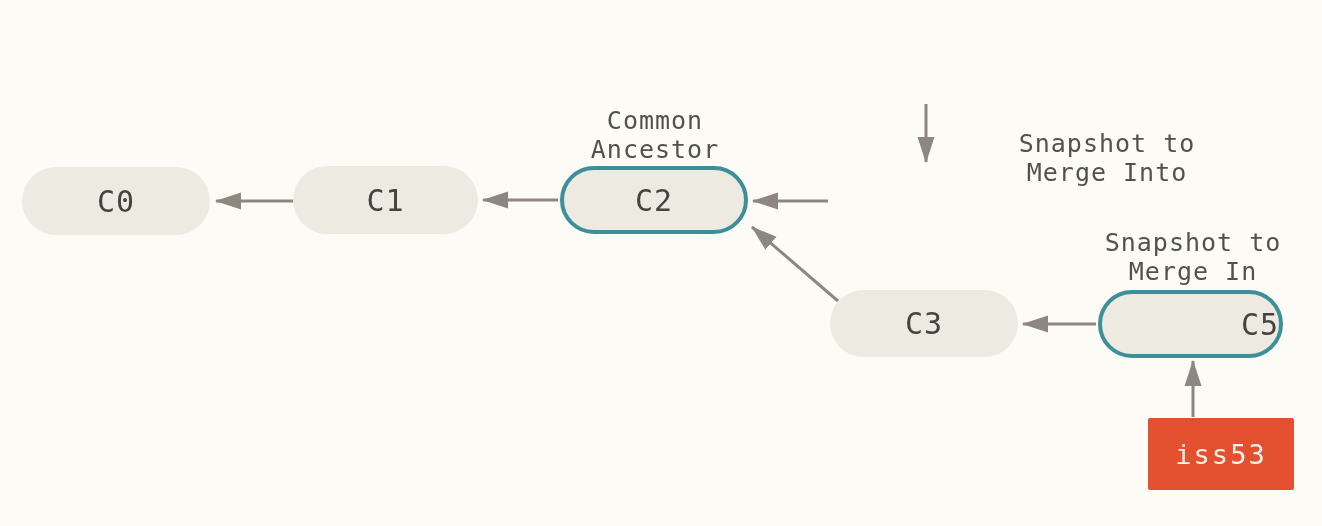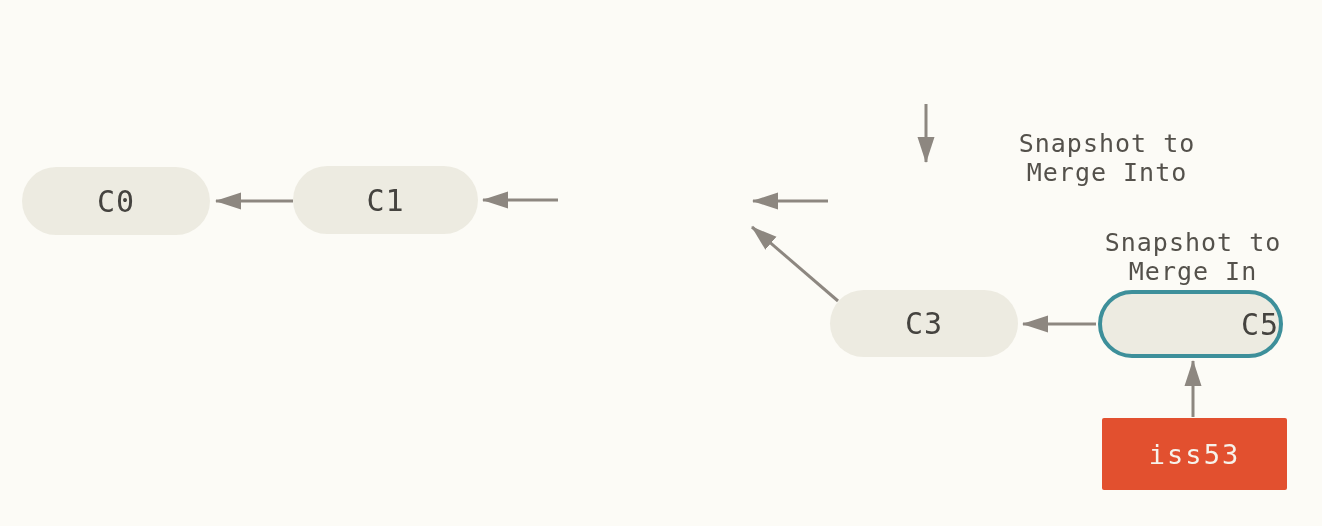--- a/index.html
+++ b/index.html
@@ -64,21 +64,21 @@
     letter-spacing: 1px;
   }
   
   .n-c0 { left: 22px;   top: 167px; width: 188px; height: 68px; }
   .n-c1 { left: 293px;  top: 166px; width: 185px; height: 68px; }
   .n-c2 { left: 560px;  top: 166px; width: 188px; height: 68px; }
   .n-c3 { left: 830px;  top: 290px; width: 188px; height: 67px; }
   .n-c4 { left: 830px;  top: 165px; width: 190px; height: 71px; }
   .n-c5 { left: 1098px; top: 290px; width: 185px; height: 68px; justify-content: flex-end; }
   .b-master { left: 832px;  top: 33px;  width: 183px; height: 71px; }
-  .b-iss53  { left: 1102px; top: 418px; width: 185px; height: 72px; }
+  .b-iss53  { left: 1148px; top: 418px; width: 146px; height: 72px; }
   .a-common     { left: 545px; top: 106px;  width: 220px; }
   .a-merge-into { left: 997px; top: 129px;  width: 220px; }
   .a-merge-in   { left: 1083px; top: 228px; width: 220px; }
 </style>
 </head>
 <body>
 
 <div class="canvas">
 
   <svg class="arrow-layer" width="1322" height="526" viewBox="0 0 1322 526" xmlns="http://www.w3.org/2000/svg">
@@ -95,29 +95,34 @@
     <line x1="926" y1="104" x2="926" y2="162" marker-end="url(#ah)"></line>
     <line x1="1193" y1="417" x2="1193" y2="361" marker-end="url(#ah)"></line>
   </svg>
 
   <div class="pill n-c0">
     <span>C0</span>
   </div>
   <div class="pill n-c1">
     <span>C1</span>
   </div>
+  <div class="pill highlight n-c2">
+    <span>C2</span>
+  </div>
   <div class="pill n-c3">
     <span>C3</span>
   </div>
   <div class="pill highlight n-c5">
     <span>C5</span>
   </div>
 
   <div class="branch b-iss53">
     <span>iss53</span>
   </div>
 
+  <div class="annotation a-common">Common
+Ancestor</div>
   <div class="annotation a-merge-into">Snapshot to
 Merge Into</div>
   <div class="annotation a-merge-in">Snapshot to
 Merge In</div>
 
 </div>
 
 </body></html>

